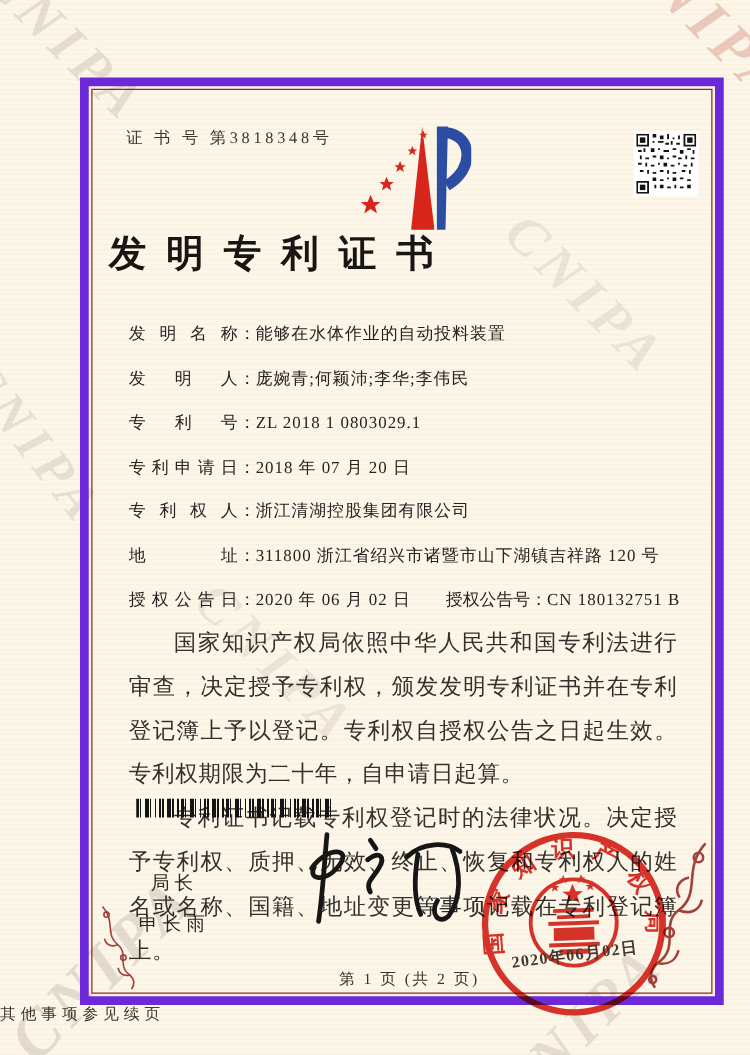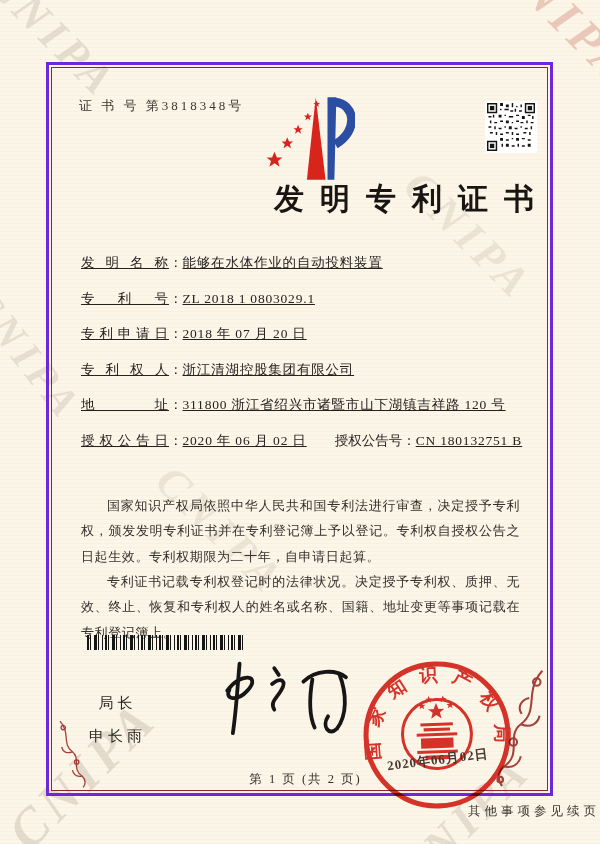--- a/index.html
+++ b/index.html
@@ -21,52 +21,52 @@
   }
   .wm1{top:8px;left:-28px;font-size:44px;color:rgba(140,125,105,0.20);transform:rotate(45deg);}
   .wm2{top:-12px;left:478px;font-size:48px;color:rgba(205,125,110,0.38);transform:rotate(45deg);}
   .wm3{top:330px;left:-52px;font-size:42px;color:rgba(140,125,105,0.18);transform:rotate(52deg);}
   .wm4{top:210px;left:388px;font-size:44px;color:rgba(150,135,115,0.16);transform:rotate(45deg);}
   .wm5{top:505px;left:140px;font-size:44px;color:rgba(150,135,115,0.15);transform:rotate(45deg);}
   .wm6{top:745px;left:-10px;font-size:52px;color:rgba(140,125,105,0.22);transform:rotate(-45deg);}
   .wm7{top:795px;left:380px;font-size:46px;color:rgba(140,125,105,0.20);transform:rotate(-45deg);}
   
   .frame{
-    position:absolute;left:46px;top:62px;width:501px;height:728px;
-    border:3px solid #6d28d9;z-index:1;
+    position:absolute;left:64px;top:62px;width:501px;height:728px;
+    border:7px solid #6d28d9;z-index:1;
   }
   .frame::before{
     content:"";position:absolute;inset:2px;border:1px solid #8e2a24;pointer-events:none;
   }
   
   .cert-no{
     position:absolute;left:30px;top:32px;
     font-size:13px;letter-spacing:3px;color:#3b362f;
   }
   .logo{position:absolute;left:198px;top:26px;width:108px;height:94px;}
   .qr{position:absolute;left:436px;top:36px;width:48px;height:48px;background:#fff;padding:2px;}
   .title{
-    position:absolute;left:0;right:0;top:114px;text-align:right;
+    position:absolute;left:0;right:0;top:114px;text-align:left;
     font-size:30px;font-weight:bold;color:#181512;
-    letter-spacing:16px;text-indent:16px;padding-left:26px;
+    letter-spacing:16px;text-indent:16px;
   }
   
   .fields{position:absolute;left:32px;right:30px;top:188px;font-size:13.5px;color:#262220;}
   .frow{margin-bottom:16.5px;line-height:19px;white-space:nowrap;}
   .flabel{
     display:inline-block;width:88px;vertical-align:top;
-    text-align:justify;text-align-last:justify;letter-spacing:1px;text-decoration:underline;
-  }
-  .fvalue{letter-spacing:0.8px;text-decoration:underline;}
+    text-align:justify;text-align-last:justify;letter-spacing:1px;
+  }
+  .fvalue{letter-spacing:0.8px;}
   .grant-row{display:flex;line-height:19px;margin-bottom:16px;}
   .grant-pair2{margin-left:28px;}
   
   .body-text{
     position:absolute;left:32px;right:30px;top:428px;
-    font-size:13px;line-height:1.95;color:#33302b;text-align:justify;
+    font-size:18px;line-height:1.95;color:#33302b;text-align:justify;
     letter-spacing:0.6px;
   }
   .body-text p{margin:0;text-indent:2em;}
   
   .barcode{
     position:absolute;left:38px;top:570px;width:158px;height:15px;
     background:repeating-linear-gradient(90deg,
       #141414 0 2px, transparent 2px 3px,
       #141414 3px 4px, transparent 4px 7px,
       #141414 7px 10px, transparent 10px 11px,
@@ -87,21 +87,21 @@
   
   .orn{position:absolute;z-index:2;}
   .orn-right{right:3px;bottom:4px;width:58px;height:122px;}
   .orn-left{left:3px;bottom:4px;width:44px;height:70px;transform:scaleX(-1);}
   
   .page-num{
     position:absolute;left:0;right:0;top:706px;text-align:center;
     font-size:12.5px;letter-spacing:2px;color:#35312b;padding-left:12px;
   }
   .footer-note{
-    position:absolute;left:0;right:0;top:803px;text-align:right;
+    position:absolute;left:0;right:0;top:803px;text-align:left;
     font-size:12.5px;letter-spacing:4px;color:#3b362f;z-index:1;
   }
 </style>
 </head>
 <body>
 
 <div class="page">
 
   <span class="wm wm1">CNIPA</span>
   <span class="wm wm2">CNIPA</span>
@@ -141,20 +141,21 @@
         <path fill-rule="evenodd" d="M0 26h7v7h-7zM1 27v5h5v-5z"></path>
           <rect x="2" y="28" width="3" height="3"></rect>
         <path d="M9 0h2v2H9zM13 1h2v2h-2zM17 0h1v3h-1zM20 2h1v1h-1zM23 1h1v2h-1zM9 4h1v1H9zM12 4h3v1h-3zM16 5h2v1h-2zM19 4h1v2h-1zM22 5h2v1h-2zM1 9h2v1H1zM4 8h1v2H4zM8 8h2v2H8zM12 8h1v1h-1zM15 9h3v1h-3zM20 8h2v1h-2zM24 9h2v2h-2zM28 8h2v1h-2zM31 9h1v2h-1zM2 12h1v2H2zM5 13h2v1H5zM9 12h2v1H9zM13 12h2v2h-2zM17 13h1v1h-1zM20 12h2v1h-2zM23 13h2v1h-2zM27 12h1v2h-1zM30 13h2v1h-2zM1 16h2v1H1zM5 16h1v2H5zM8 17h2v1H8zM12 16h1v1h-1zM15 16h2v2h-2zM19 17h2v1h-2zM23 16h1v1h-1zM26 17h2v1h-2zM30 16h1v2h-1zM2 20h2v1H2zM6 20h1v2H6zM9 21h2v1H9zM13 20h2v1h-2zM17 20h1v2h-1zM20 21h2v1h-2zM25 20h2v1h-2zM29 20h1v2h-1zM9 24h2v2H9zM13 25h2v1h-2zM17 24h1v1h-1zM20 24h2v2h-2zM24 24h2v1h-2zM28 25h2v1h-2zM10 28h1v2h-1zM13 28h2v2h-2zM17 29h2v1h-2zM21 28h1v2h-1zM24 29h2v1h-2zM28 28h2v2h-2z"></path>
       </g>
     </svg>
 
     <div class="title">发明专利证书</div>
 
     <div class="fields">
       <div class="frow"><span class="flabel">发明名称</span><span>：</span><span class="fvalue">能够在水体作业的自动投料装置</span></div>
+      <div class="frow"><span class="flabel">发明人</span><span>：</span><span class="fvalue">庞婉青;何颖沛;李华;李伟民</span></div>
       <div class="frow"><span class="flabel">专利号</span><span>：</span><span class="fvalue">ZL 2018 1 0803029.1</span></div>
       <div class="frow"><span class="flabel">专利申请日</span><span>：</span><span class="fvalue">2018 年 07 月 20 日</span></div>
       <div class="frow"><span class="flabel">专利权人</span><span>：</span><span class="fvalue">浙江清湖控股集团有限公司</span></div>
       <div class="frow"><span class="flabel">地址</span><span>：</span><span class="fvalue">311800 浙江省绍兴市诸暨市山下湖镇吉祥路 120 号</span></div>
       <div class="frow grant-row">
         <span><span class="flabel">授权公告日</span><span>：</span><span class="fvalue">2020 年 06 月 02 日</span></span>
         <span class="grant-pair2"><span>授权公告号</span><span>：</span><span class="fvalue">CN 180132751 B</span></span>
       </div>
     </div>
 

